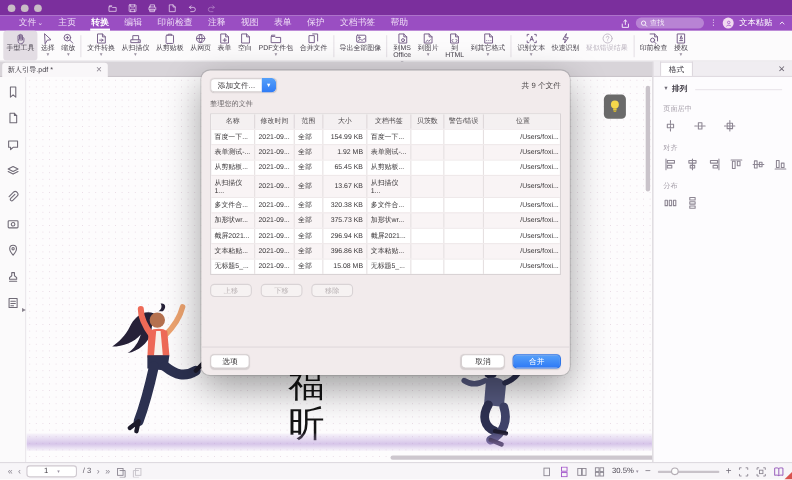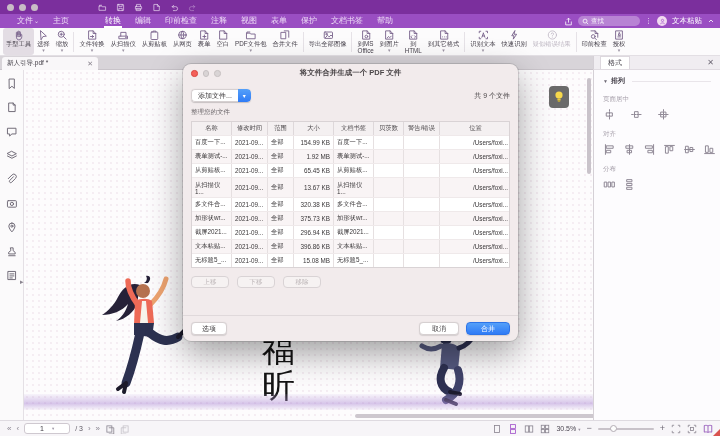--- a/index.html
+++ b/index.html
@@ -12,21 +12,21 @@
   .titlebar { left:0; top:0; width:720px; height:14px; background:#7b2f9d; display:flex; align-items:center; }
   .lights { display:flex; gap:5px; margin-left:7px; }
   .light { width:7px; height:7px; border-radius:50%; background:#c9bcc6; }
   .quick { display:flex; gap:9px; margin-left:60px; color:#ecdcf2; }
   .quick svg { width:9px; height:9px; }
   .win-title { position:absolute; left:0; right:0; text-align:center; font-size:7.5px; color:#f2e6f7; pointer-events:none; }
 
   
   .menubar { left:0; top:14px; width:720px; height:14px; background:#9a4ec2; display:flex; align-items:center; padding-left:10px; }
   .menu-item { font-size:8px; color:#eedcf6; padding:0 7px; height:14px; line-height:14px; position:relative; white-space:nowrap; }
-  .menu-item.active { color:#fff; font-weight:normal;margin-left:22px; }
+  .menu-item.active { color:#fff; font-weight:bold; }
   .menu-item.active::after { content:""; position:absolute; left:6px; right:6px; bottom:0; height:2px; background:#fff; }
   .menu-caret { font-size:6px; margin-left:1px; }
   .menu-right { position:absolute; right:5px; top:0; height:14px; display:flex; align-items:center; gap:5px; color:#fff; }
   .search-pill { width:62px; height:10px; border-radius:5px; background:rgba(255,255,255,.3); display:flex; align-items:center; gap:2px; padding:0 4px; }
   .search-pill span { font-size:6.5px; color:rgba(255,255,255,.9); }
   .avatar { width:10px; height:10px; border-radius:50%; background:#f1daf0; display:flex; align-items:center; justify-content:center; }
   .member { font-size:7.5px; color:#fff; white-space:nowrap; }
 
   
   .ribbon { left:0; top:28px; width:720px; height:28px; background:#fcfbfc; border-bottom:1px solid #e3dfe4; display:flex; align-items:center; padding:0 3px; }
@@ -705,28 +705,20 @@
         <svg viewBox="0 0 16 16" fill="none" stroke="currentColor" stroke-width="1.3">
           <path d="M8 3C6.5 2 4 2 2 2.5V13c2-.5 4.5-.5 6 .5 1.5-1 4-1 6-.5V2.5C12 2 9.5 2 8 3z"></path>
           <path d="M8 3v10.5"></path>
         </svg>
       </span>
   </div>
 </div>
 <div class="corner"></div>
 
 <div class="abs dialog">
-  <div class="dlg-titlebar">
-    <div class="dlg-lights">
-      <span class="dlg-light red"></span>
-      <span class="dlg-light gray"></span>
-      <span class="dlg-light gray"></span>
-    </div>
-    <span class="dlg-title">将文件合并生成一个 PDF 文件</span>
-  </div>
   <div class="dlg-row1">
     <div class="addbtn">
       <span class="txt">添加文件...</span>
       <span class="dd">▾</span>
     </div>
     <span class="filecount">共 9 个文件</span>
   </div>
   <div class="organize">整理您的文件</div>
   <div class="ftable" id="file-table">
       <div class="frow fhead">

